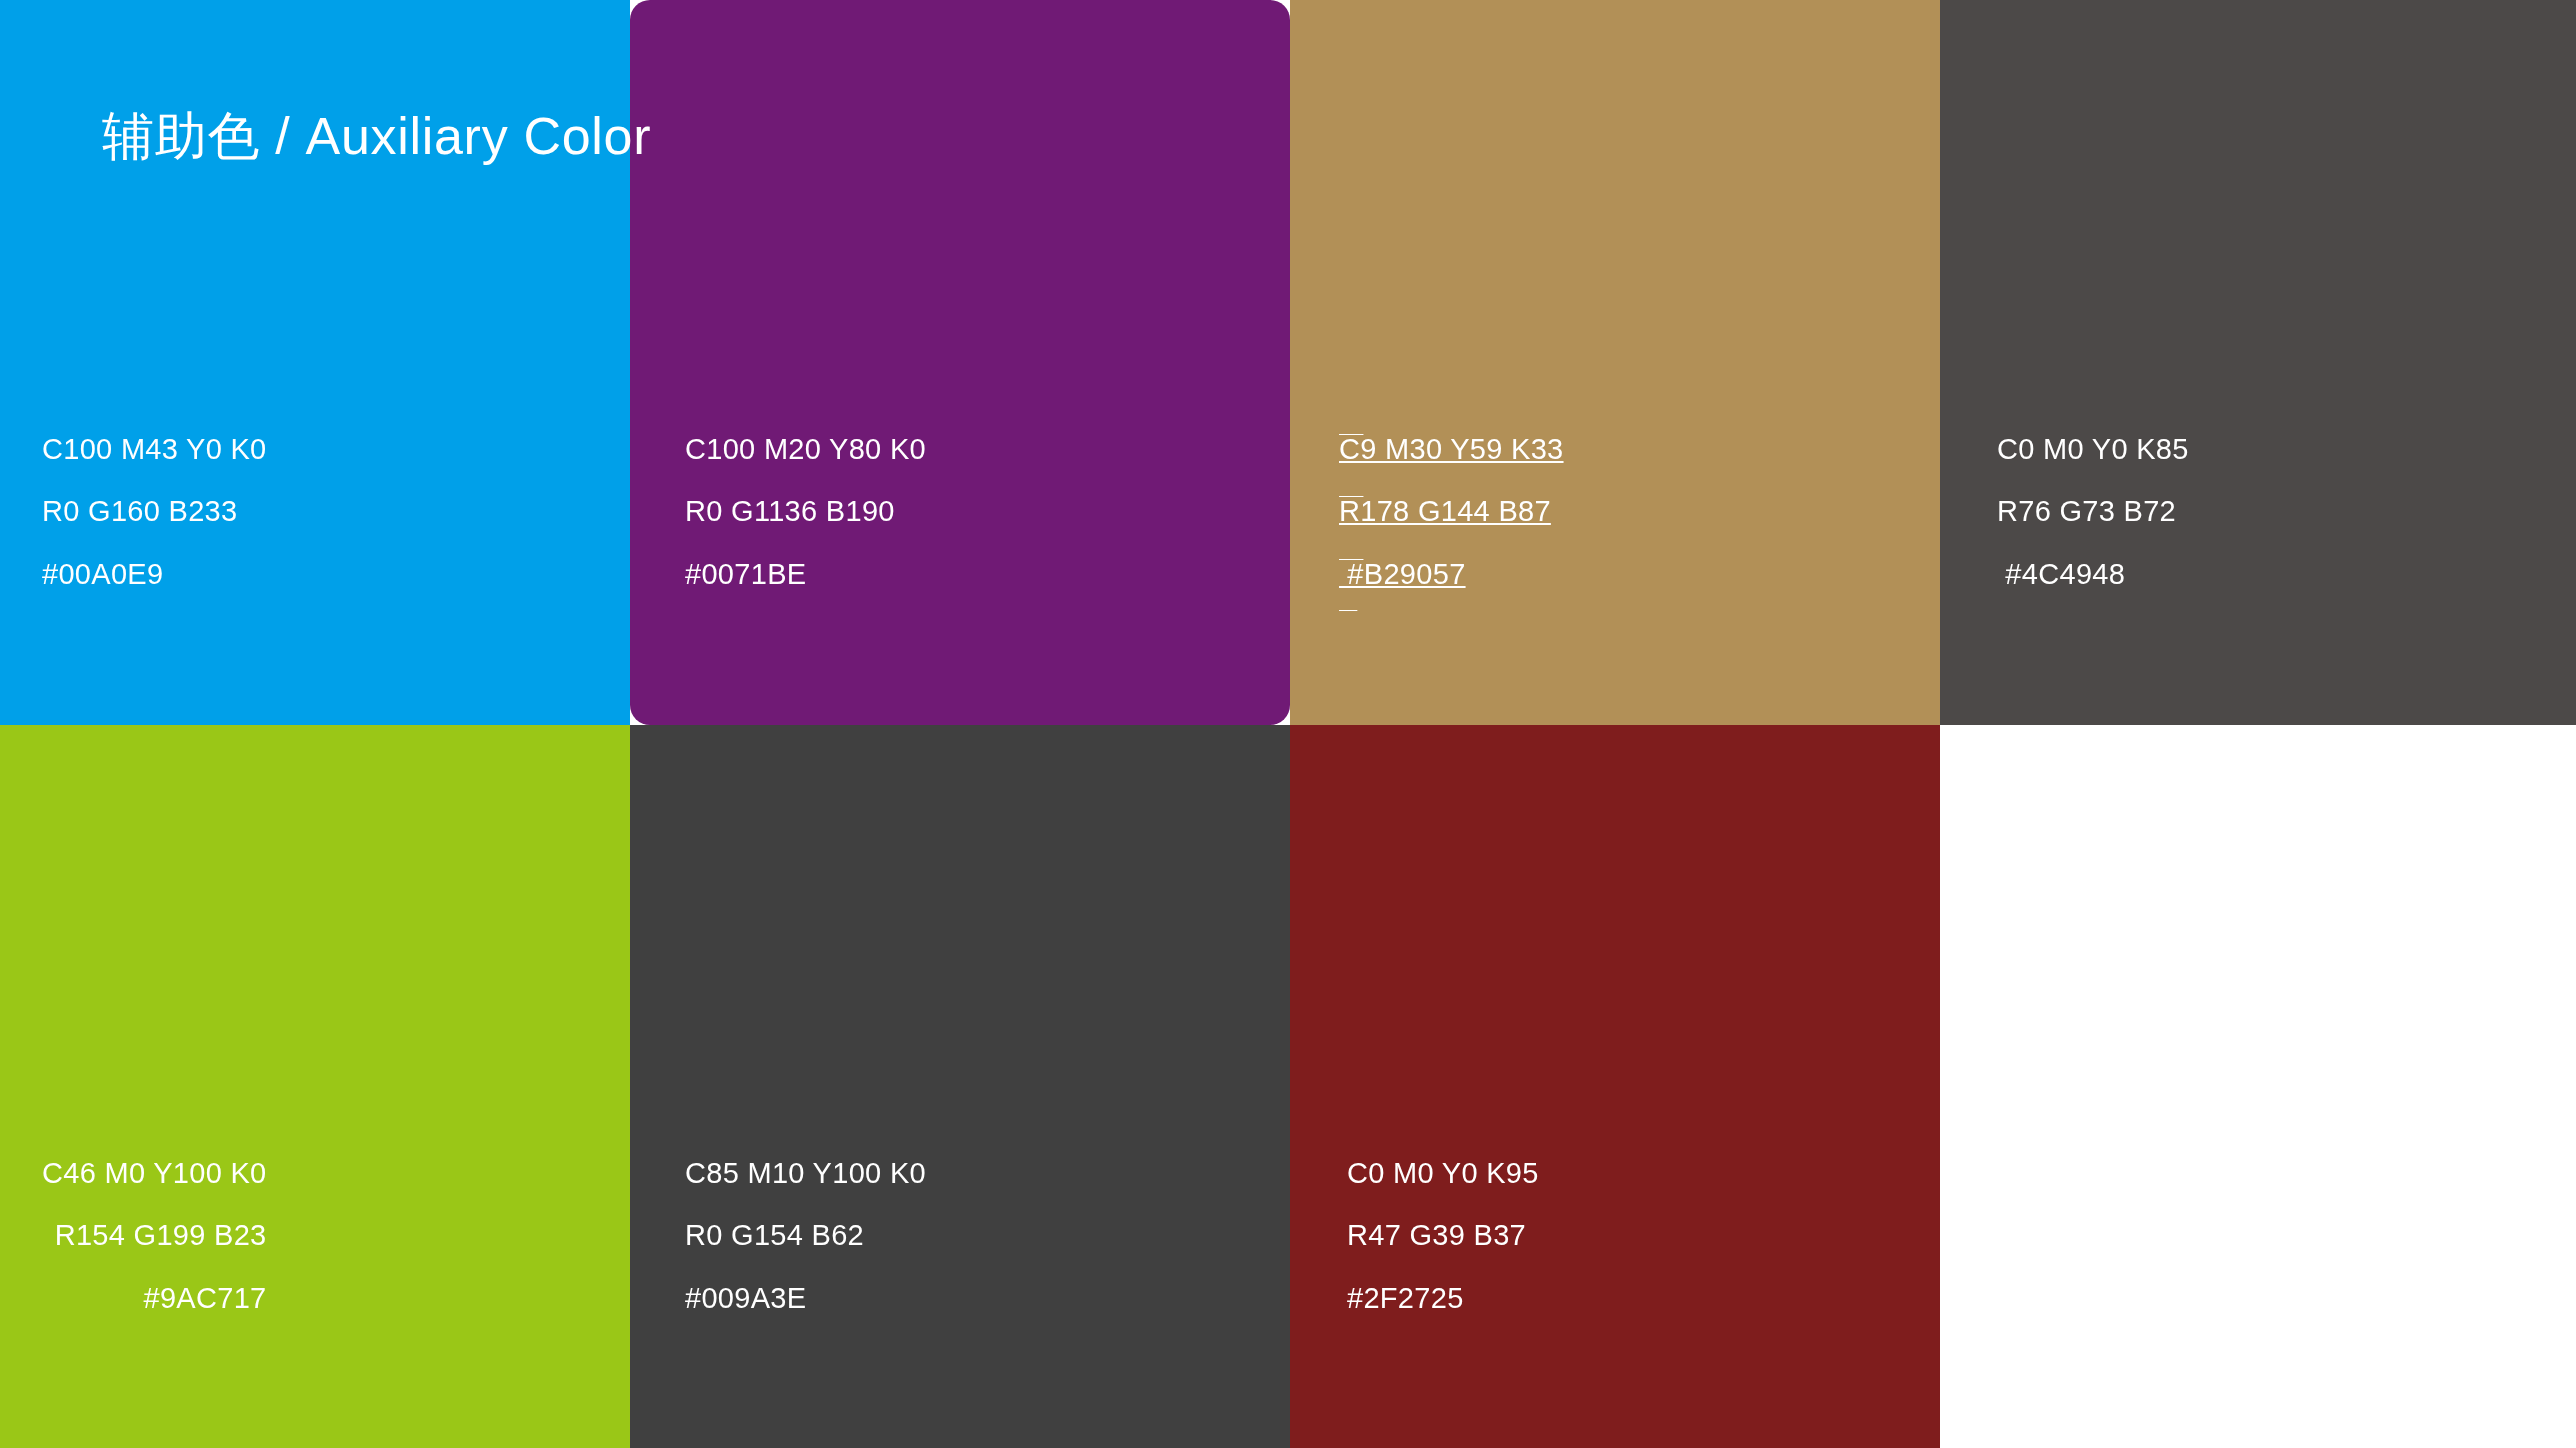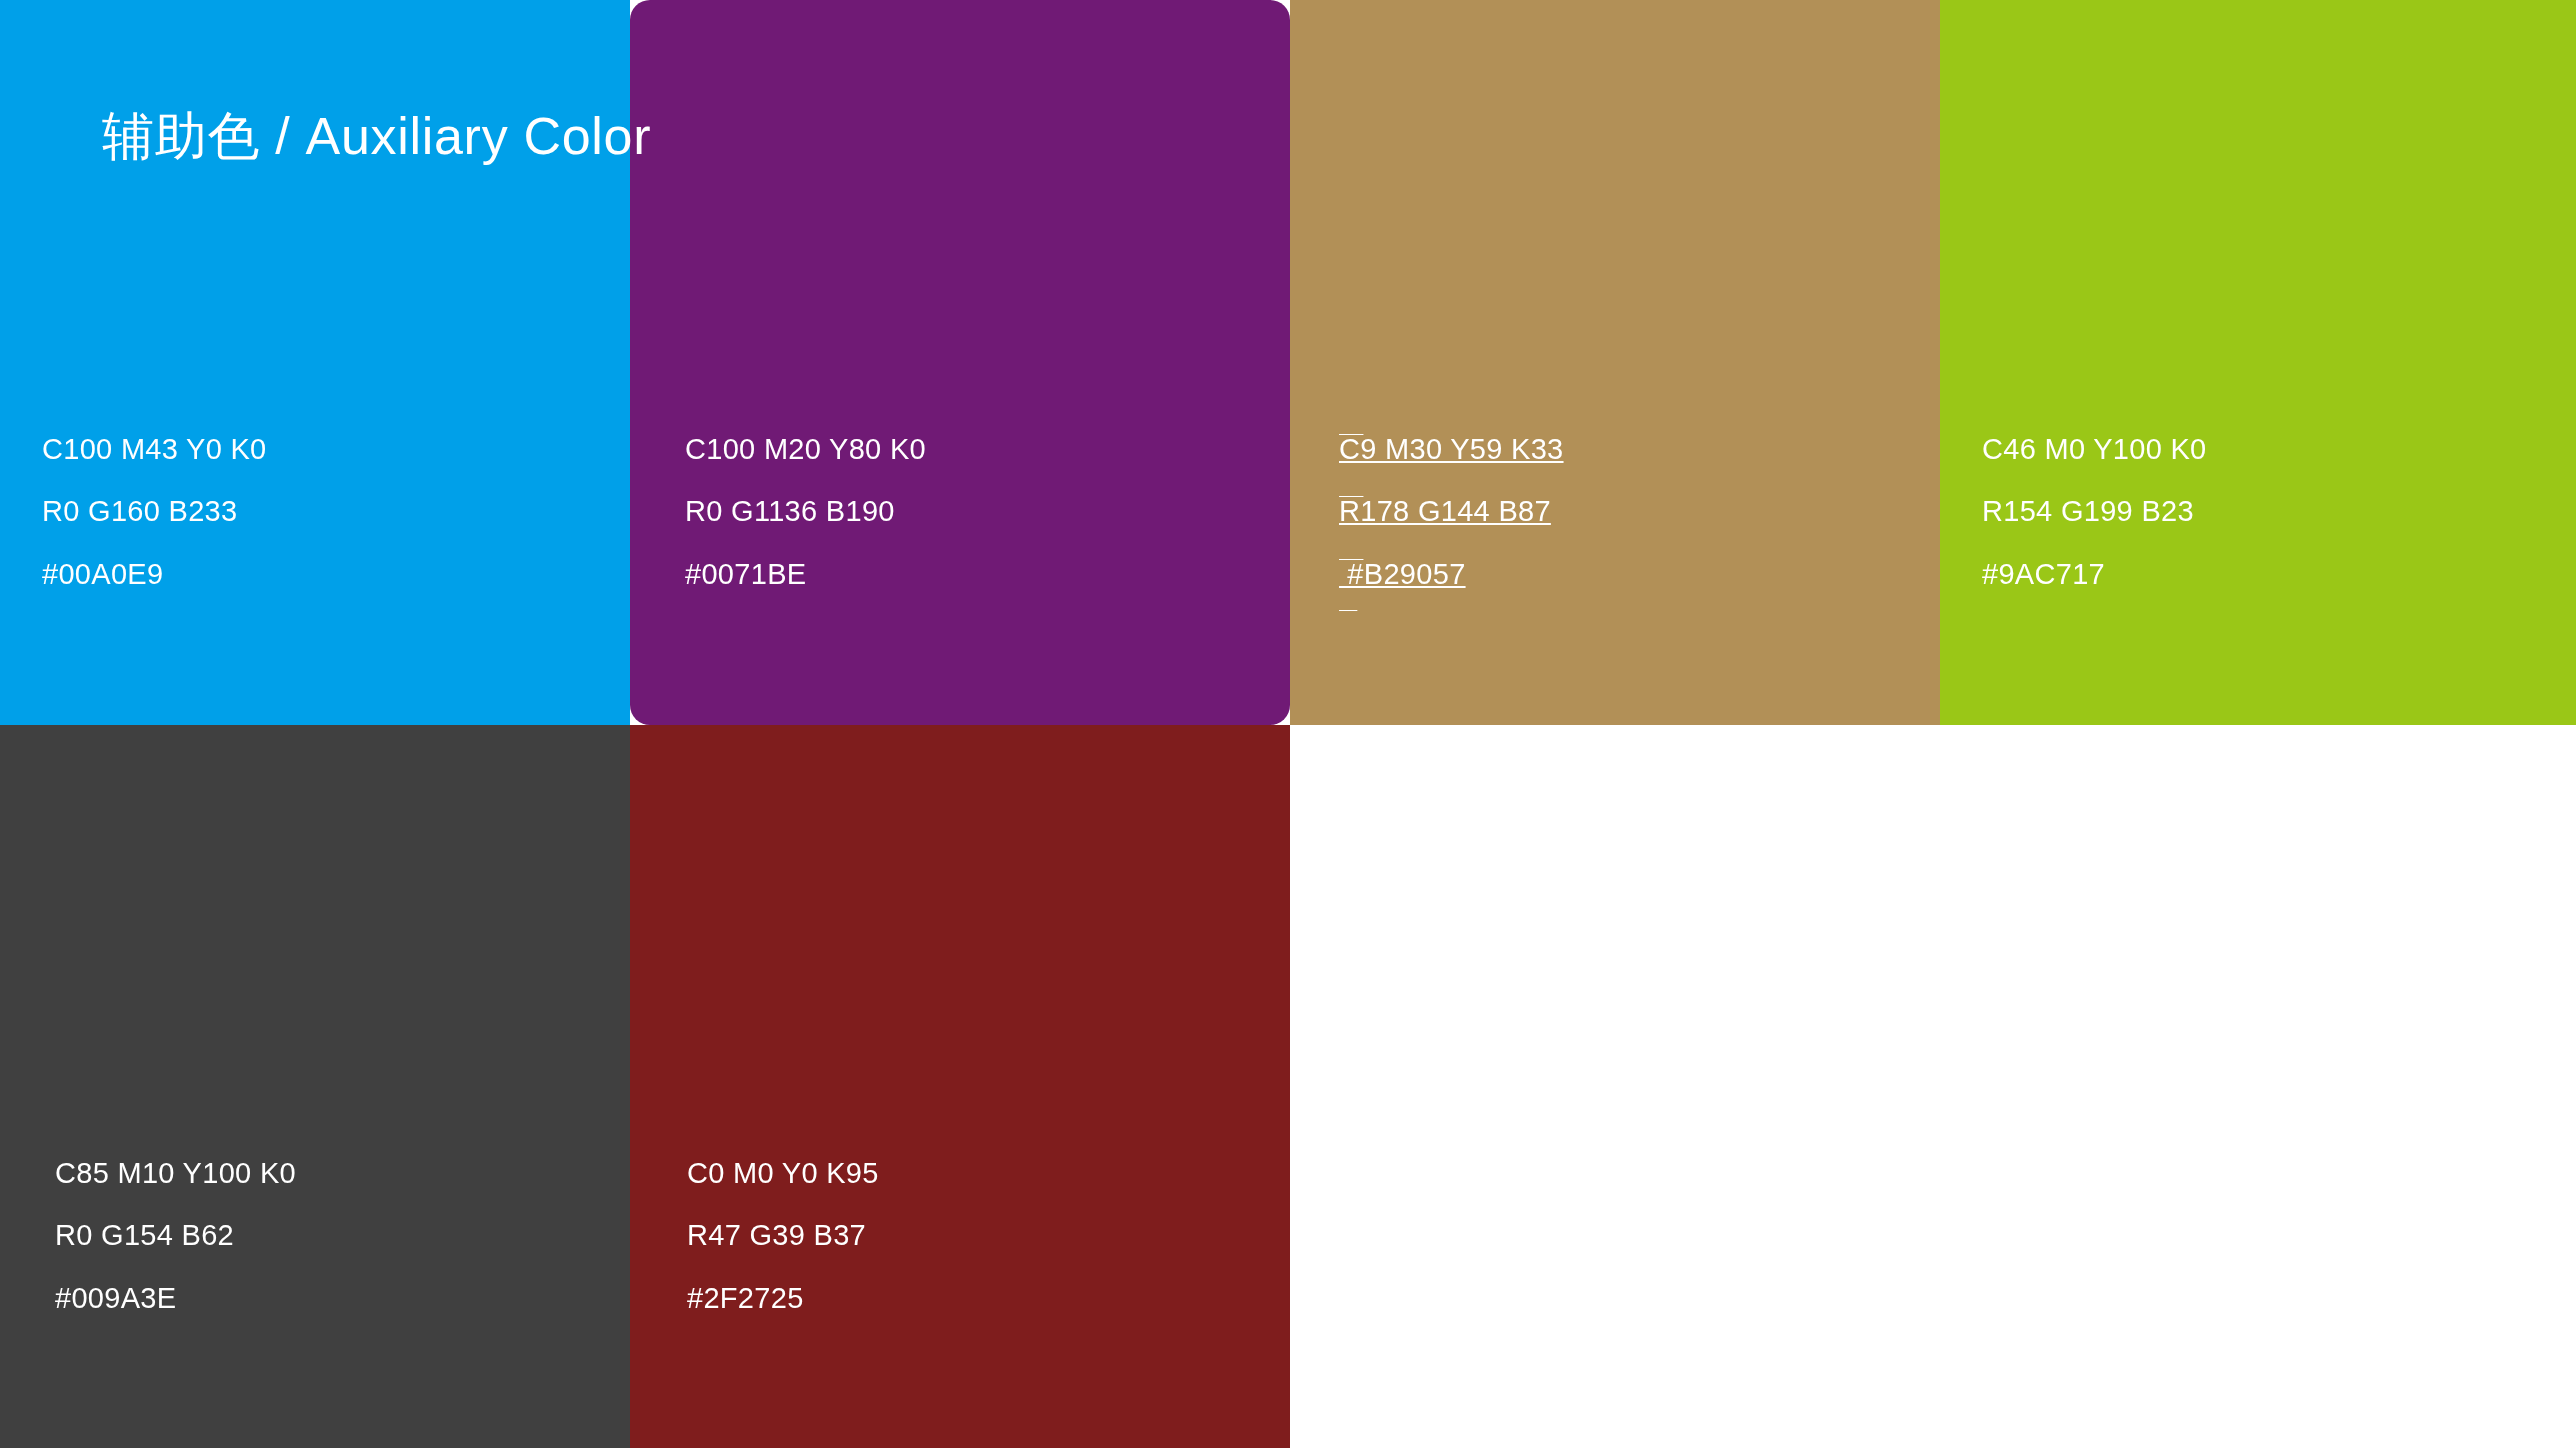--- a/index.html
+++ b/index.html
@@ -98,22 +98,29 @@
     </div>
 
     <div class="swatch col-3 row-1" style="background-color: rgb(178, 144, 87); color: rgb(255, 255, 255);">
       <div class="swatch-labels">
         <div class="swatch-label-line">C9 M30 Y59 K33</div>
         <div class="swatch-label-line">R178 G144 B87</div>
         <div class="swatch-label-line"> #B29057</div>
       </div>
     </div>
 
+    <div class="swatch col-4 row-1" style="background-color: rgb(76, 73, 72); color: rgb(255, 255, 255);">
+      <div class="swatch-labels">
+        <div class="swatch-label-line">C0 M0 Y0 K85</div>
+        <div class="swatch-label-line">R76 G73 B72</div>
+        <div class="swatch-label-line"> #4C4948</div>
+      </div>
+    </div>
 
-    <div class="swatch col-1 row-2" style="background-color: rgb(154, 199, 23); color: rgb(255, 255, 255);">
+    <div class="swatch col-1 row-2" style="background-color: rgb(154, 199, 23); color: rgb(255, 255, 255); text-align: right;">
       <div class="swatch-labels">
         <div class="swatch-label-line">C46 M0 Y100 K0</div>
         <div class="swatch-label-line">R154 G199 B23</div>
         <div class="swatch-label-line">#9AC717</div>
       </div>
     </div>
 
     <div class="swatch col-2 row-2" style="background-color: #404040; color: rgb(255, 255, 255);">
       <div class="swatch-labels">
         <div class="swatch-label-line">C85 M10 Y100 K0</div>

